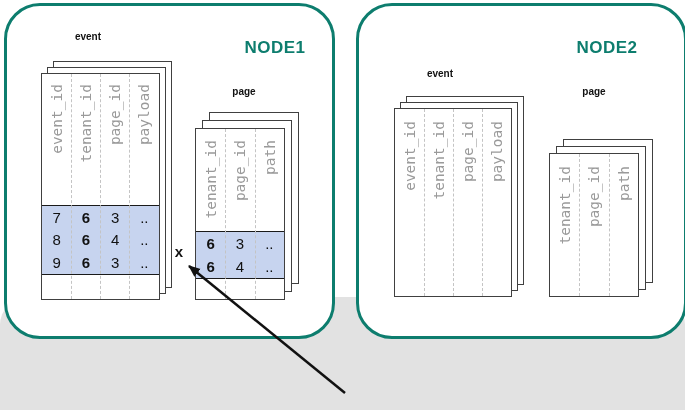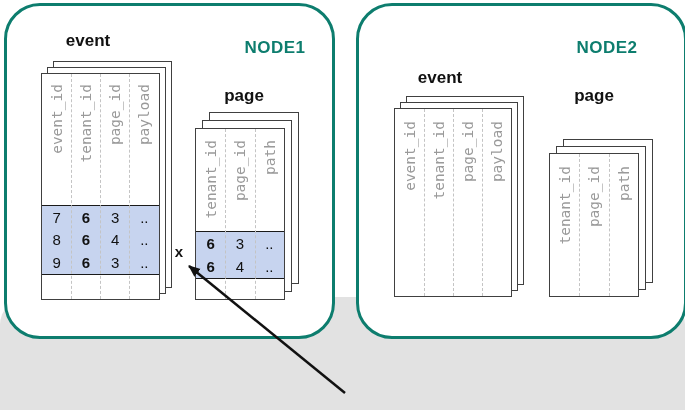--- a/index.html
+++ b/index.html
@@ -5,21 +5,21 @@
   html,body{margin:0;padding:0;background:#fff;}
   .canvas{position:relative;width:685px;height:410px;background:#ffffff;overflow:hidden;
           font-family:"Liberation Sans",sans-serif;}
   .gray-band{position:absolute;left:0;top:297px;width:685px;height:113px;
              background:var(--band,#e2e2e2);border-radius:28px 28px 0 0;z-index:0;}
   .node{position:absolute;top:3px;width:325px;height:330px;background:#fff;
         border:3px solid var(--teal,#0d7d6e);border-radius:36px;z-index:1;}
   .node-title{position:absolute;top:38px;width:76px;text-align:center;z-index:2;
               font-size:17px;font-weight:bold;color:var(--teal,#0d7d6e);letter-spacing:.5px;}
   .table-label{position:absolute;width:64px;text-align:center;z-index:2;
-               font-size:17px;font-weight:bold;color:#111;}
+               font-size:10px;font-weight:bold;color:#111;}
   .sheet{position:absolute;background:#fff;border:1.5px solid #404040;z-index:2;box-sizing:border-box;}
   .front{z-index:2;}
   .sep{position:absolute;top:0;bottom:0;width:0;border-left:1.5px dashed #c4c4c4;z-index:2;}
   .vlabel{position:absolute;display:flex;justify-content:center;z-index:2;}
   .vlabel span{writing-mode:vertical-rl;transform:rotate(180deg);
                font-family:"DejaVu Sans Mono",monospace;font-size:14.5px;
                color:var(--coltext,#9a9a9a);}
   .band{position:absolute;left:0;right:0;background:var(--hl,#c7d4ef);
         border-top:1.6px solid #1a1a1a;border-bottom:1.6px solid #1a1a1a;
         z-index:1;box-sizing:border-box;display:flex;flex-direction:column;justify-content:space-around;}

